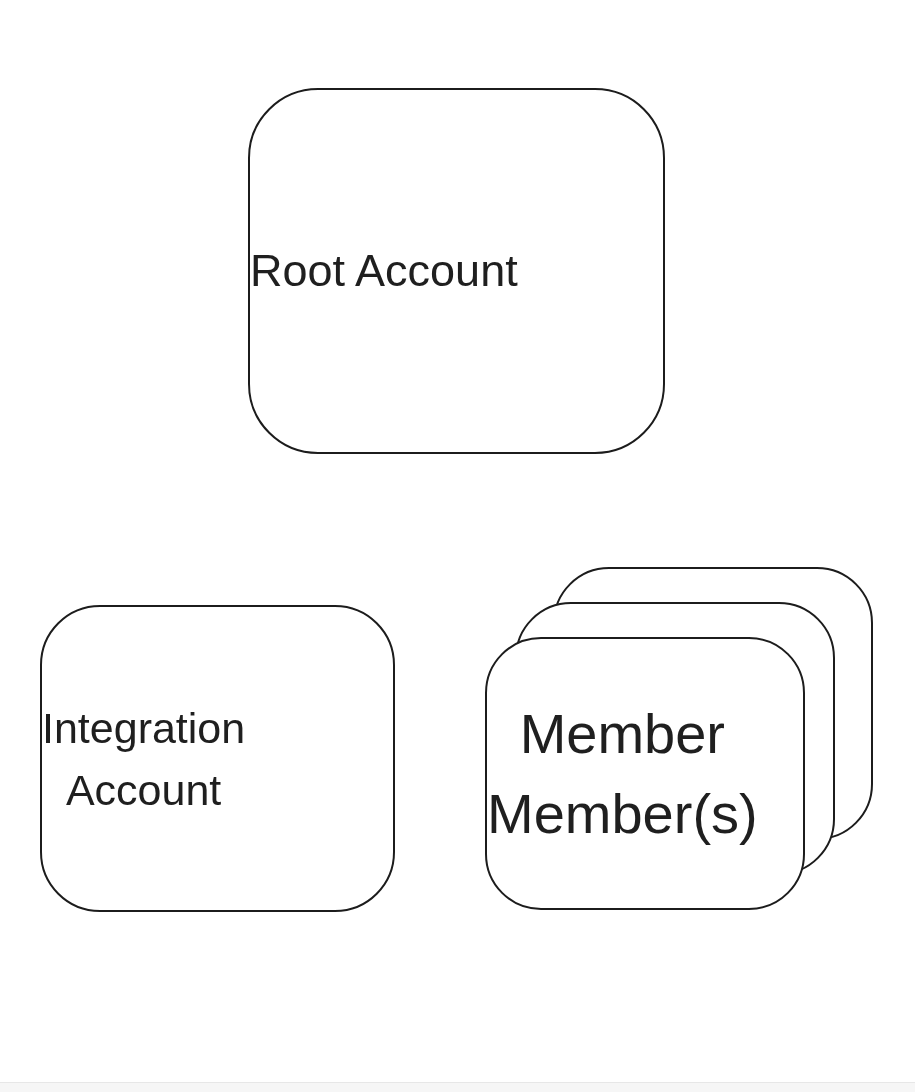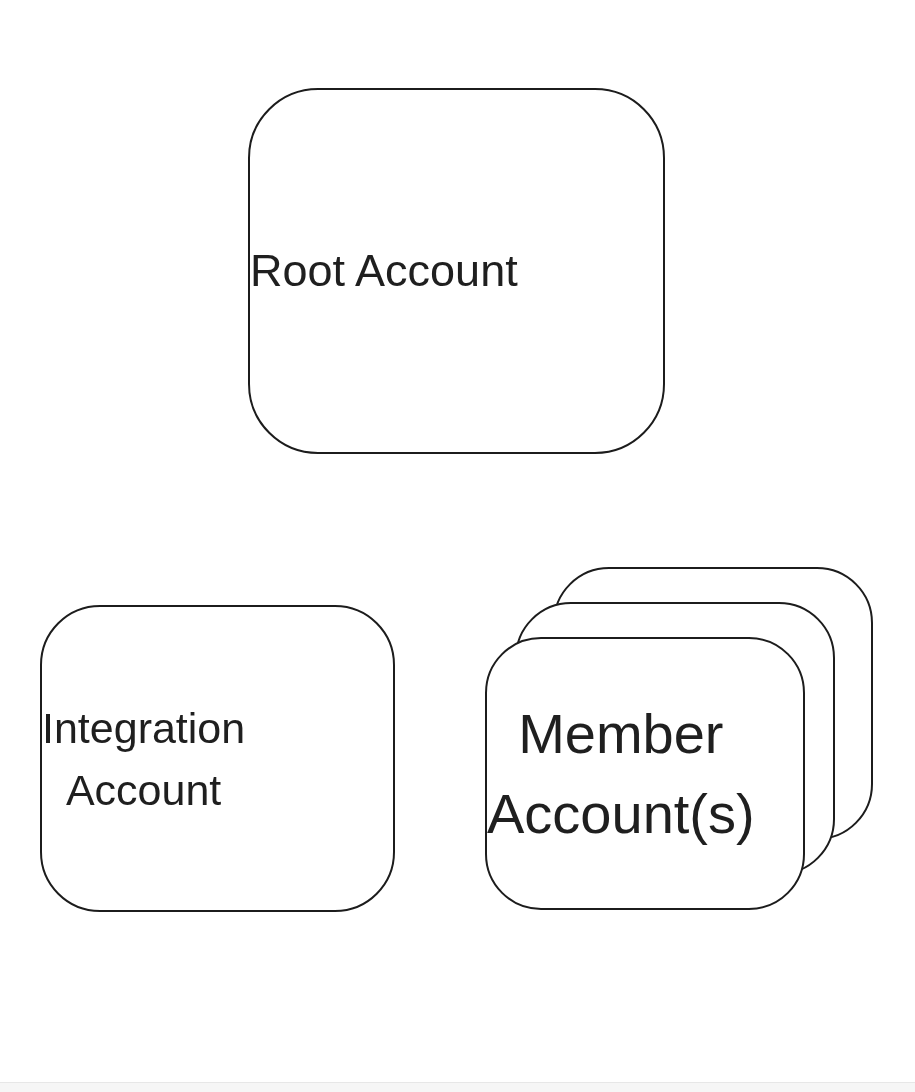--- a/index.html
+++ b/index.html
@@ -98,20 +98,20 @@
       <span>Account</span>
     </div>
   </div>
 
   <div class="stack">
     <div class="node card card-back"></div>
     <div class="node card card-mid"></div>
     <div class="node card card-front">
       <div class="label">
         <span>Member</span>
-        <span>Account(s)</span>
+        <span>Member(s)</span>
       </div>
     </div>
   </div>
 
   <div class="footer-bar"></div>
 
 </div>
 
 </body></html>

